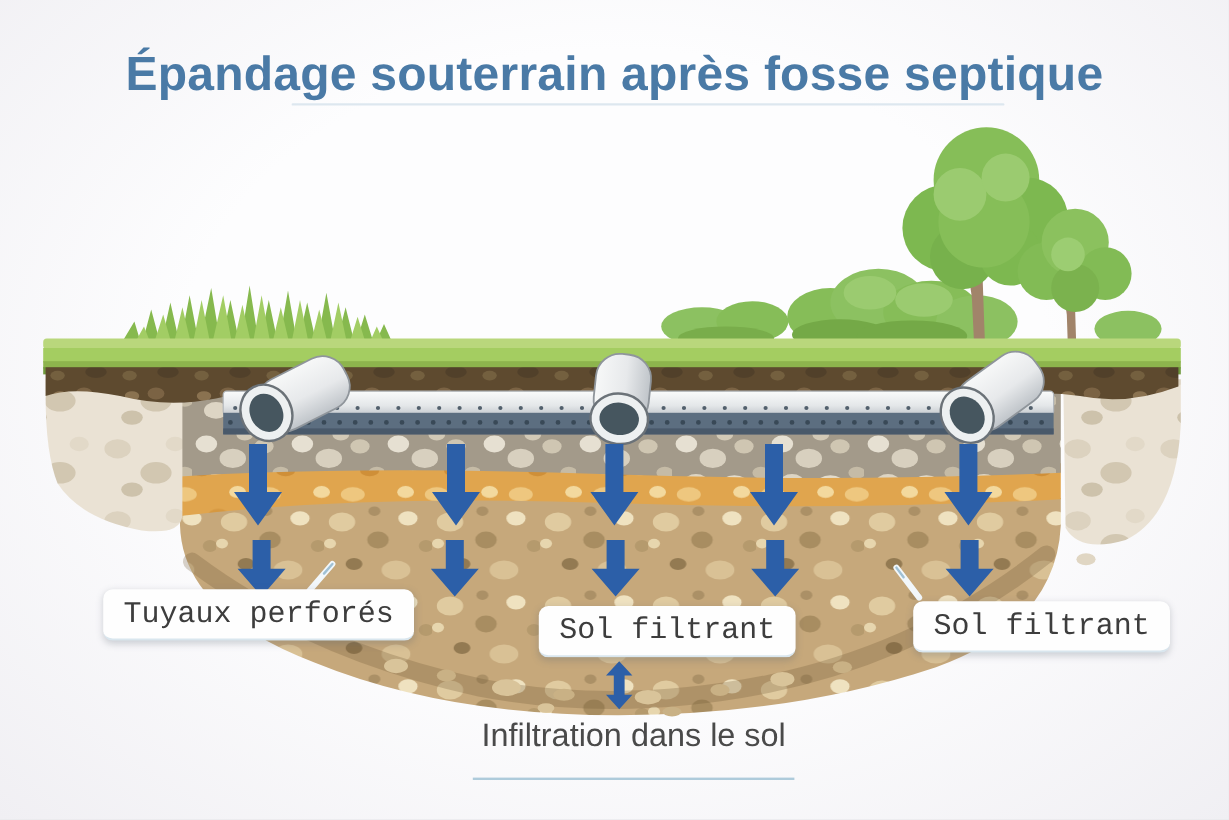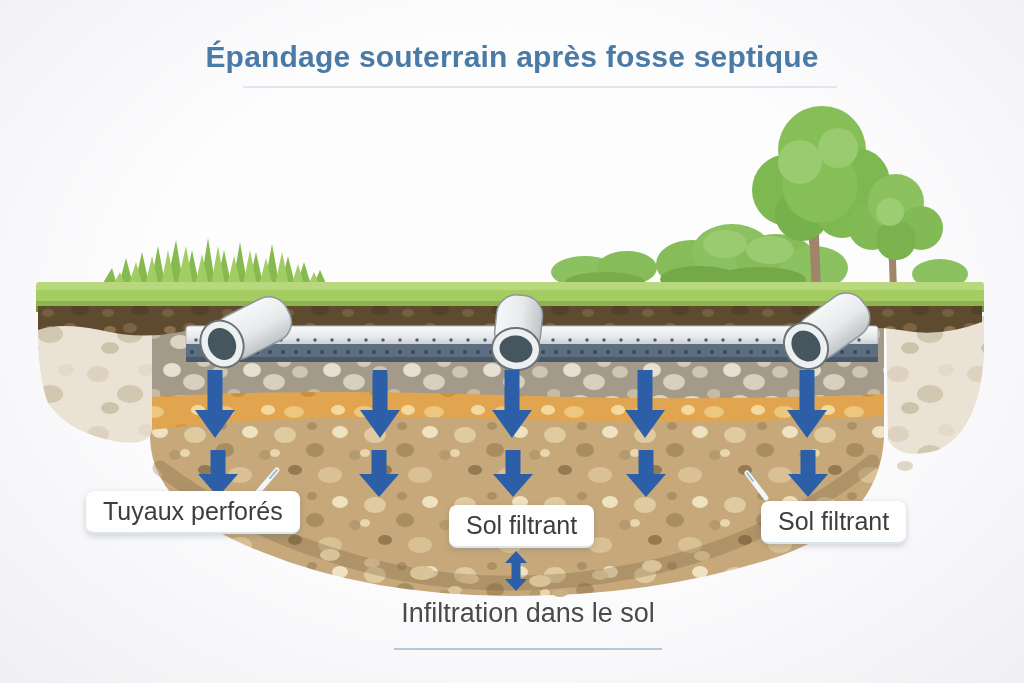--- a/index.html
+++ b/index.html
@@ -3,32 +3,33 @@
 <meta charset="utf-8">
 <style>
   html,body{margin:0;padding:0;background:#e9e9ec;}
   .canvas{
     position:relative;width:1024px;height:683px;overflow:hidden;
     background:radial-gradient(ellipse at 50% 45%, #fdfdfe 50%, #f0eff3 100%);
     font-family:"Liberation Sans", sans-serif;
   }
   .title{
     position:absolute;left:0;right:0;top:40px;text-align:center;
-    font-size:30px;font-weight:bold;color:#4a7aa6;letter-spacing:.2px;
+    font-size:40px;font-weight:bold;color:#4a7aa6;letter-spacing:.2px;
   }
   .title-underline{
     position:absolute;left:243px;top:86px;width:594px;height:2px;
     background:#dde7ef;border-radius:1px;
   }
   .illustration{position:absolute;left:0;top:0;}
   .callout{
     position:absolute;background:#fefefe;border-radius:8px;
     padding:6px 17px;font-size:25px;color:#3d3d3d;white-space:nowrap;
     box-shadow:0 2px 6px rgba(90,100,115,.28);
     border-bottom:2px solid #d9e6ee;
+    font-family:Liberation Mono, monospace;
   }
   .callout-pipes{left:86px;top:491px;}
   .callout-soil-center{left:449px;top:505px;}
   .callout-soil-right{left:761px;top:501px;}
   .caption{
     position:absolute;left:394px;top:598px;width:268px;text-align:center;
     font-size:27px;color:#4a4a4a;padding-bottom:19px;
     border-bottom:2px solid #aecbdb;
   }
 </style>

